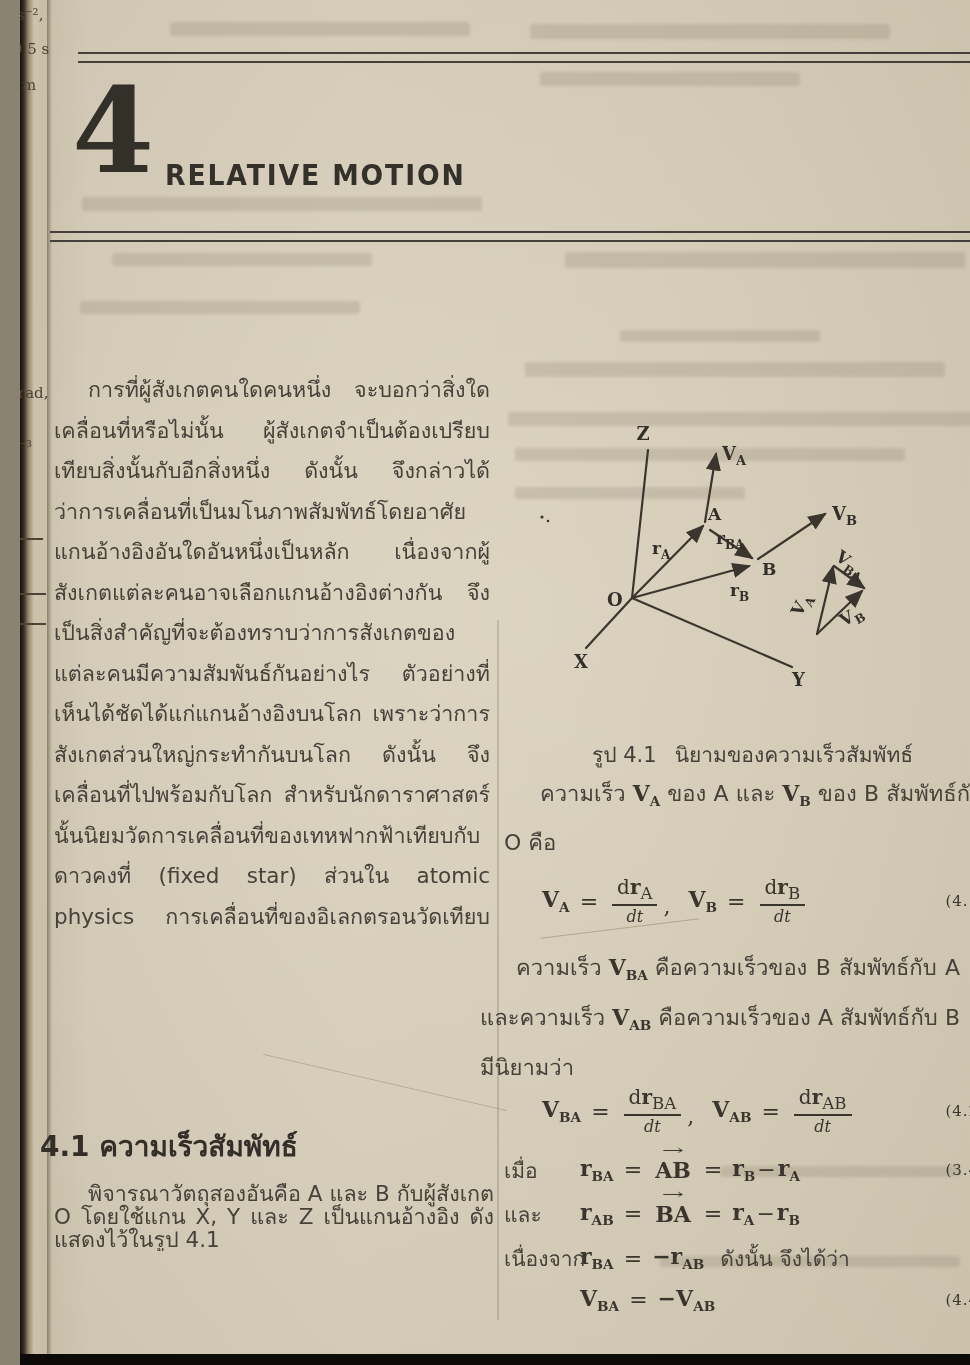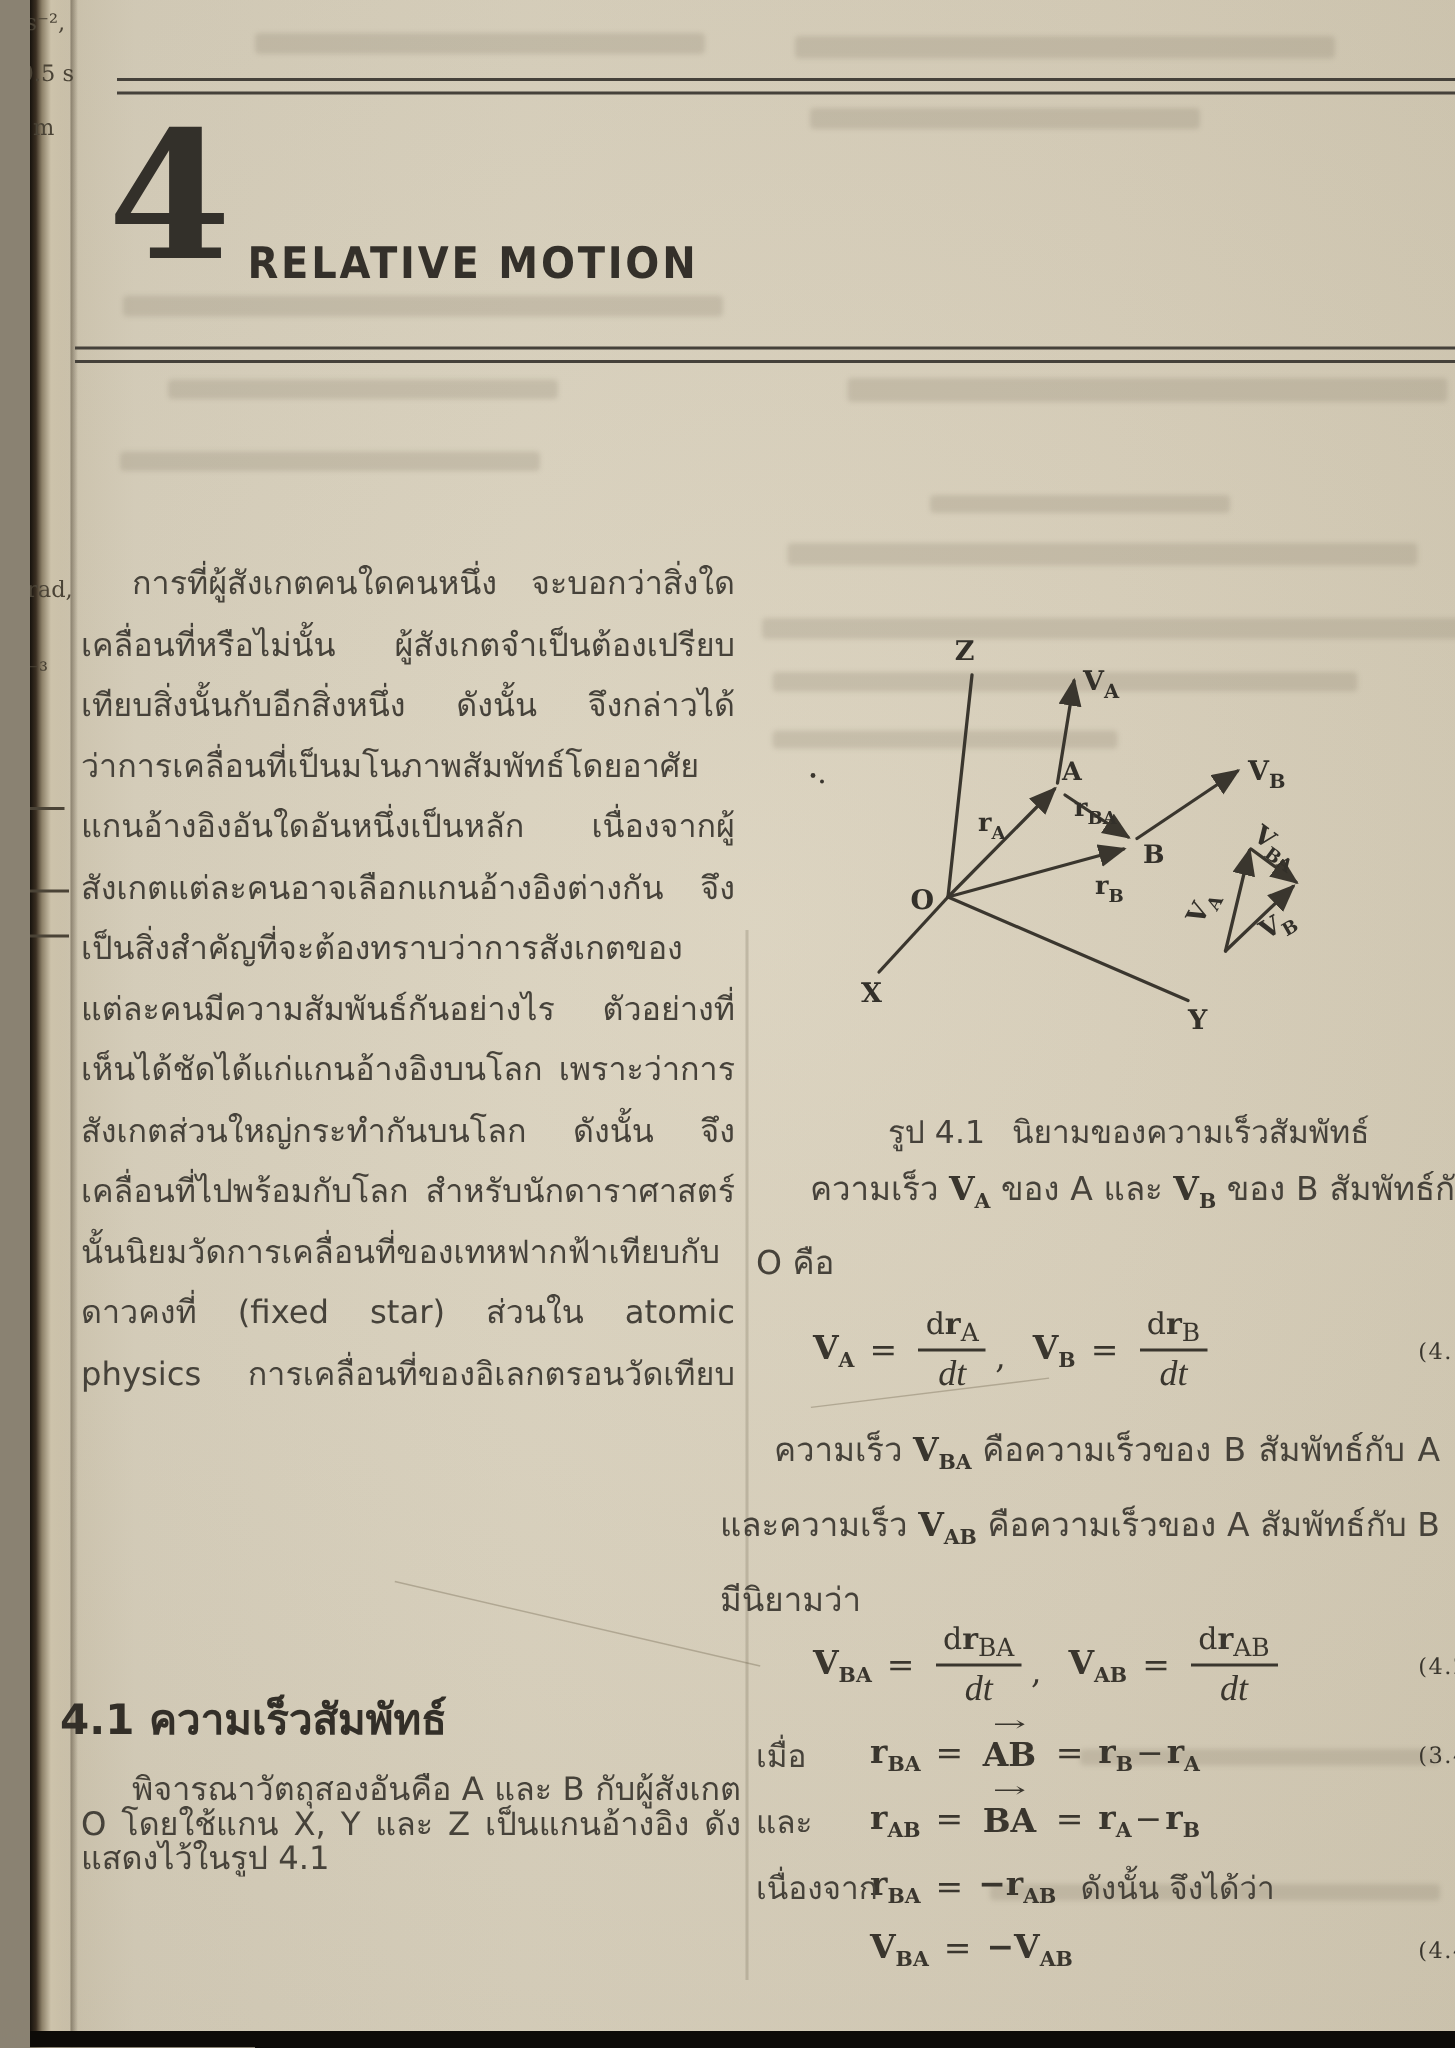--- a/index.html
+++ b/index.html
@@ -49,21 +49,21 @@
   
   .eqrow{left:482px;width:486px;display:flex;align-items:center;
     font-family:"DejaVu Serif",serif;font-size:22px;color:#3a362e;}
   .eq-ind{margin-left:40px;display:inline-flex;align-items:center;}
   .eq-ind2{margin-left:78px;display:inline-flex;align-items:center;}
   .eq-pre{position:absolute;left:2px;font-family:"DejaVu Sans",sans-serif;font-size:21px;color:#46423a;white-space:nowrap;}
   .bv{font-weight:bold;white-space:nowrap;}
   .eqsign{margin:0 10px;}
   .frac{display:inline-flex;flex-direction:column;align-items:center;vertical-align:middle;margin:0 4px;line-height:1.15;}
   .frac .num{border-bottom:2px solid #3a362e;padding:0 5px 1px;font-size:20px;}
-  .frac .den{padding-top:2px;font-size:24px;font-style:italic;font-family:Liberation Serif, serif;}
+  .frac .den{padding-top:2px;font-size:16px;font-style:italic;}
   .frac .num .d{font-style:normal;}
   .comma{margin:10px 18px 0 2px;}
   .eqnum{margin-left:auto;margin-right:2px;font-size:15px;letter-spacing:1px;}
   .vecbar{position:relative;font-weight:bold;padding:0 3px;}
   .vecbar::before{content:"→";position:absolute;top:-15px;left:50%;
     transform:translateX(-50%) scaleX(1.9);font-size:14px;font-weight:normal;}
   .minus{margin:0 2px;}
   .tail{margin-left:16px;font-family:"DejaVu Sans",sans-serif;font-size:21px;color:#46423a;white-space:nowrap;}
   svg text{font-family:"DejaVu Serif",serif;font-weight:bold;fill:#33302a;}
 </style>

